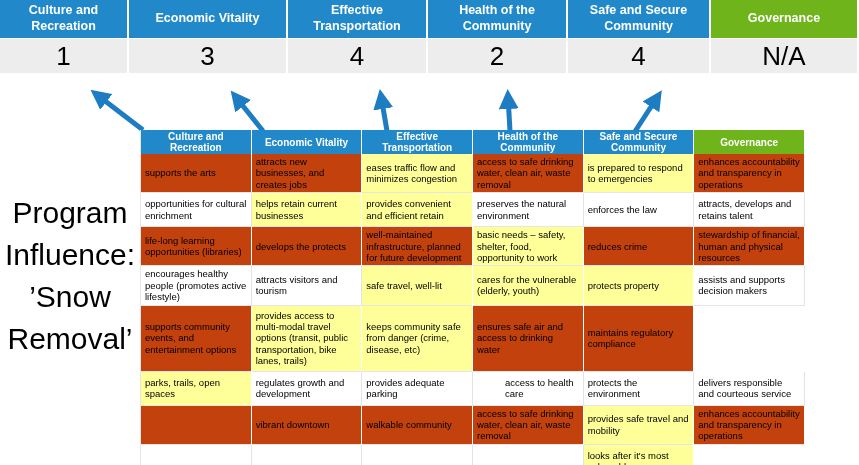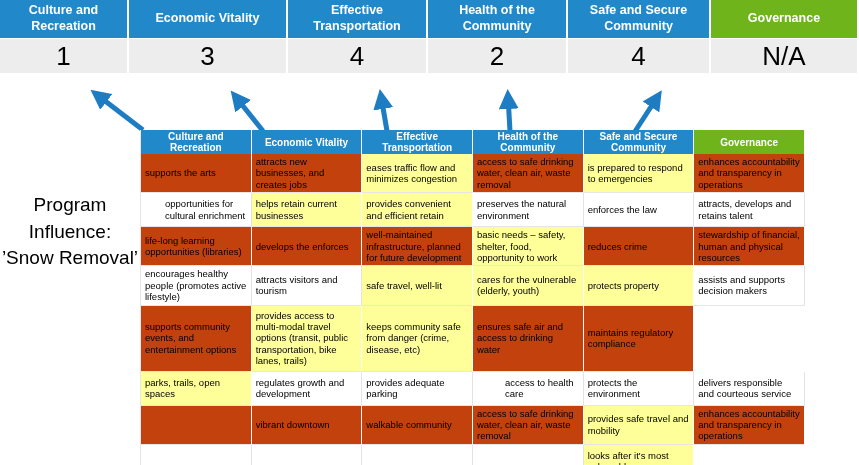--- a/index.html
+++ b/index.html
@@ -16,21 +16,21 @@
   .sb-label.blue { background:#2189C9; }
   .sb-label.green { background:#6FB41B; }
   .sb-score { height:34px; display:flex; align-items:center; justify-content:center;
               background:#EDEDED; color:#000; font-size:26px; }
 
   
   .arrows { position:absolute; top:80px; left:0; }
 
   
   .title { position:absolute; left:0; top:192px; width:140px; text-align:center;
-           font-size:19px; color:#000; line-height:1.4; white-space:pre-line; }
+           font-size:30px; color:#000; line-height:1.4; white-space:pre-line; }
 
   
   .matrix { position:absolute; left:140px; top:130px; width:665px; border-left:1px solid #E6E6E6; }
   .mrow { display:flex; }
   .hcell { width:calc(100% / 6); min-height:23px; display:flex; align-items:center; justify-content:center;
            color:#fff; font-weight:bold; font-size:10px; line-height:1.1; text-align:center;
            padding:1px 2px; border-right:1px solid #fff; }
   .hcell.blue { background:#2189C9; }
   .hcell.green { background:#6FB41B; }
   .cell { width:calc(100% / 6); display:flex; align-items:center; padding:2px 4px;
@@ -108,21 +108,21 @@
           </div>
           <div class="cell yellow">
             <div class="" style="display: inline;">is prepared to respond to emergencies</div>
           </div>
           <div class="cell stripe">
             <div class="" style="display: inline;">enhances accountability and transparency in operations</div>
           </div>
         </div>
         <div class="mrow" style="min-height: 34px;">
           <div class="cell white">
-            <div class="" style="display: inline; margin-left: 20px;">opportunities for cultural enrichment</div>
+            <div class="" style="display: inline;">opportunities for cultural enrichment</div>
           </div>
           <div class="cell yellow">
             <div class="" style="display: inline;">helps retain current businesses</div>
           </div>
           <div class="cell yellow">
             <div class="" style="display: inline;">provides convenient and efficient retain</div>
           </div>
           <div class="cell white">
             <div class="" style="display: inline;">preserves the natural environment</div>
           </div>
@@ -131,21 +131,21 @@
           </div>
           <div class="cell white">
             <div class="" style="display: inline;">attracts, develops and retains talent</div>
           </div>
         </div>
         <div class="mrow" style="min-height: 34px;">
           <div class="cell stripe">
             <div class="" style="display: inline;">life-long learning opportunities (libraries)</div>
           </div>
           <div class="cell stripe">
-            <div class="" style="display: inline;">develops the enforces</div>
+            <div class="" style="display: inline;">develops the protects</div>
           </div>
           <div class="cell stripe">
             <div class="" style="display: inline;">well-maintained infrastructure, planned for future development</div>
           </div>
           <div class="cell yellow">
             <div class="" style="display: inline;">basic needs – safety, shelter, food, opportunity to work</div>
           </div>
           <div class="cell stripe">
             <div class="" style="display: inline;">reduces crime</div>
           </div>

